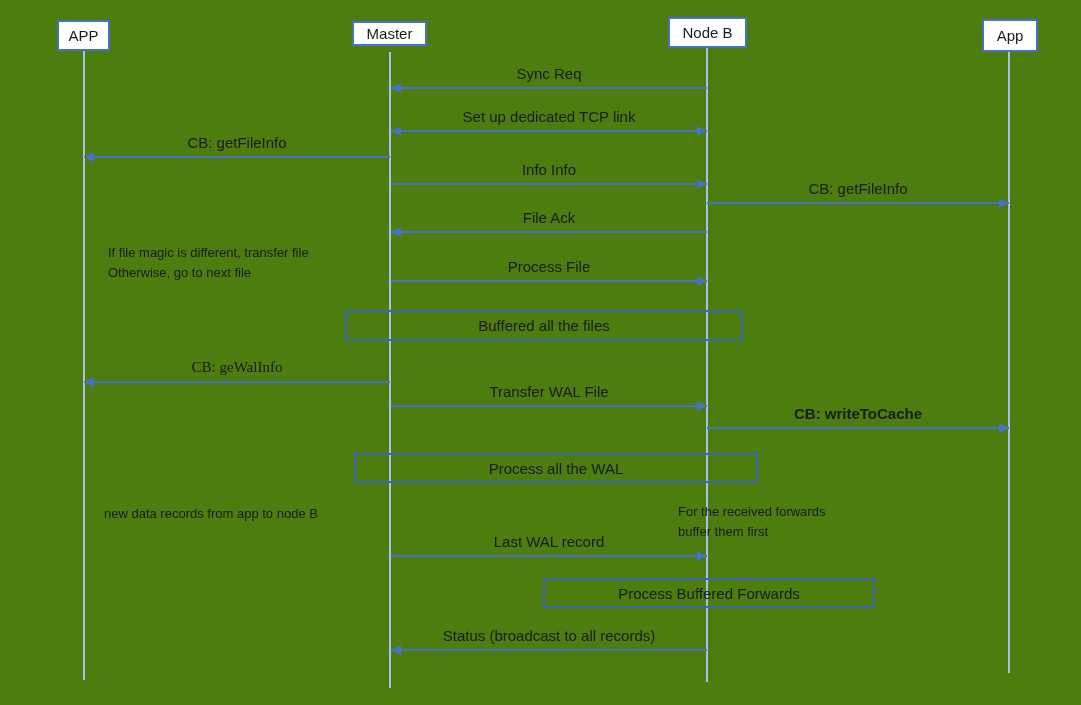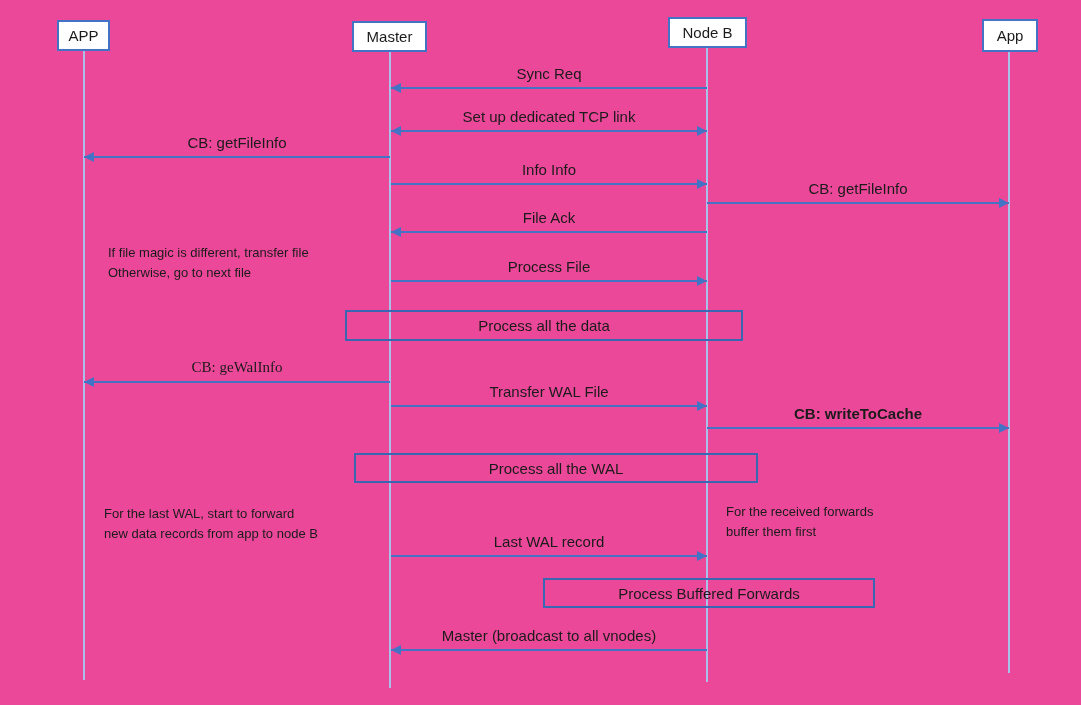--- a/index.html
+++ b/index.html
@@ -11,25 +11,25 @@
   .msg-line{position:absolute;}
   .arrowhead{position:absolute;width:0;height:0;}
   .msg-label{position:absolute;transform:translateX(-50%);font-size:15px;color:#1b1b1b;white-space:nowrap;}
   .process-box{position:absolute;box-sizing:border-box;display:flex;align-items:center;justify-content:center;
     font-size:15px;color:#1b1b1b;background:transparent;}
   .note{position:absolute;font-size:13px;color:#1b1b1b;line-height:20px;white-space:nowrap;}
 </style>
 </head>
 <body>
 
-<div id="stage" style="background: #ec4899;">
+<div id="stage" style="background: #4d7c0f;">
     <div class="lifeline" style="left: 83.25px; top: 51px; width: 1.5px; height: 629px; background: rgb(169, 192, 232);"></div>
     <div class="actor-box" style="left: 57px; top: 20px; width: 53px; height: 31px; border: 2px solid rgb(68, 114, 196); color: rgb(27, 27, 27);">APP</div>
     <div class="lifeline" style="left: 389.25px; top: 52px; width: 1.5px; height: 636px; background: rgb(169, 192, 232);"></div>
-    <div class="actor-box" style="left: 352px; top: 21px; width: 75px; height: 31px; border: 2px solid rgb(68, 114, 196); color: rgb(27, 27, 27);">Master</div>
+    <div class="actor-box" style="left: 352px; top: 21px; width: 75px; height: 25px; border: 2px solid rgb(68, 114, 196); color: rgb(27, 27, 27);">Master</div>
     <div class="lifeline" style="left: 706.25px; top: 48px; width: 1.5px; height: 634px; background: rgb(169, 192, 232);"></div>
     <div class="actor-box" style="left: 668px; top: 17px; width: 79px; height: 31px; border: 2px solid rgb(68, 114, 196); color: rgb(27, 27, 27);">Node B</div>
     <div class="lifeline" style="left: 1008.25px; top: 52px; width: 1.5px; height: 621px; background: rgb(169, 192, 232);"></div>
     <div class="actor-box" style="left: 982px; top: 19px; width: 56px; height: 33px; border: 2px solid rgb(68, 114, 196); color: rgb(27, 27, 27);">App</div>
     <div class="msg-line" style="left: 391px; top: 87.25px; width: 316px; height: 1.5px; background: rgb(68, 114, 196);"></div>
     <div class="arrowhead" style="left: 391px; top: 82.5px; border-top: 5.5px solid transparent; border-bottom: 5.5px solid transparent; border-right: 10px solid rgb(68, 114, 196);"></div>
     <div class="msg-label" style="left: 549px; bottom: 623px; color: rgb(27, 27, 27);">Sync Req</div>
     <div class="msg-line" style="left: 391px; top: 130.25px; width: 316px; height: 1.5px; background: rgb(68, 114, 196);"></div>
     <div class="arrowhead" style="left: 391px; top: 125.5px; border-top: 5.5px solid transparent; border-bottom: 5.5px solid transparent; border-right: 10px solid rgb(68, 114, 196);"></div>
     <div class="arrowhead" style="left: 697px; top: 125.5px; border-top: 5.5px solid transparent; border-bottom: 5.5px solid transparent; border-left: 10px solid rgb(68, 114, 196);"></div>
@@ -56,29 +56,28 @@
     <div class="arrowhead" style="left: 697px; top: 400.5px; border-top: 5.5px solid transparent; border-bottom: 5.5px solid transparent; border-left: 10px solid rgb(68, 114, 196);"></div>
     <div class="msg-label" style="left: 549px; bottom: 305px; color: rgb(27, 27, 27);">Transfer WAL File</div>
     <div class="msg-line" style="left: 707px; top: 427.25px; width: 302px; height: 1.5px; background: rgb(68, 114, 196);"></div>
     <div class="arrowhead" style="left: 999px; top: 422.5px; border-top: 5.5px solid transparent; border-bottom: 5.5px solid transparent; border-left: 10px solid rgb(68, 114, 196);"></div>
     <div class="msg-label" style="left: 858px; bottom: 283px; color: rgb(27, 27, 27); font-weight: bold;">CB: writeToCache</div>
     <div class="msg-line" style="left: 391px; top: 555.25px; width: 316px; height: 1.5px; background: rgb(68, 114, 196);"></div>
     <div class="arrowhead" style="left: 697px; top: 550.5px; border-top: 5.5px solid transparent; border-bottom: 5.5px solid transparent; border-left: 10px solid rgb(68, 114, 196);"></div>
     <div class="msg-label" style="left: 549px; bottom: 155px; color: rgb(27, 27, 27);">Last WAL record</div>
     <div class="msg-line" style="left: 391px; top: 649.25px; width: 316px; height: 1.5px; background: rgb(68, 114, 196);"></div>
     <div class="arrowhead" style="left: 391px; top: 644.5px; border-top: 5.5px solid transparent; border-bottom: 5.5px solid transparent; border-right: 10px solid rgb(68, 114, 196);"></div>
-    <div class="msg-label" style="left: 549px; bottom: 61px; color: rgb(27, 27, 27);">Master (broadcast to all vnodes)</div>
-    <div class="process-box" style="left: 345px; top: 310px; width: 398px; height: 31px; border: 2.5px solid rgb(58, 103, 177); color: rgb(27, 27, 27);">Process all the data</div>
+    <div class="msg-label" style="left: 549px; bottom: 61px; color: rgb(27, 27, 27);">Status (broadcast to all records)</div>
+    <div class="process-box" style="left: 345px; top: 310px; width: 398px; height: 31px; border: 2.5px solid rgb(58, 103, 177); color: rgb(27, 27, 27);">Buffered all the files</div>
     <div class="process-box" style="left: 354px; top: 453px; width: 404px; height: 30px; border: 2.5px solid rgb(58, 103, 177); color: rgb(27, 27, 27);">Process all the WAL</div>
     <div class="process-box" style="left: 543px; top: 578px; width: 332px; height: 30px; border: 2.5px solid rgb(58, 103, 177); color: rgb(27, 27, 27);">Process Buffered Forwards</div>
     <div class="note" style="left: 108px; top: 243px; color: rgb(27, 27, 27);">
       <div>If file magic is different, transfer file</div>
       <div>Otherwise, go to next file</div>
     </div>
     <div class="note" style="left: 104px; top: 504px; color: rgb(27, 27, 27);">
-      <div>For the last WAL, start to forward</div>
       <div>new data records from app to node B</div>
     </div>
-    <div class="note" style="left: 726px; top: 502px; color: rgb(27, 27, 27);">
+    <div class="note" style="left: 678px; top: 502px; color: rgb(27, 27, 27);">
       <div>For the received forwards</div>
       <div>buffer them first</div>
     </div>
   </div>
 
 </body></html>

